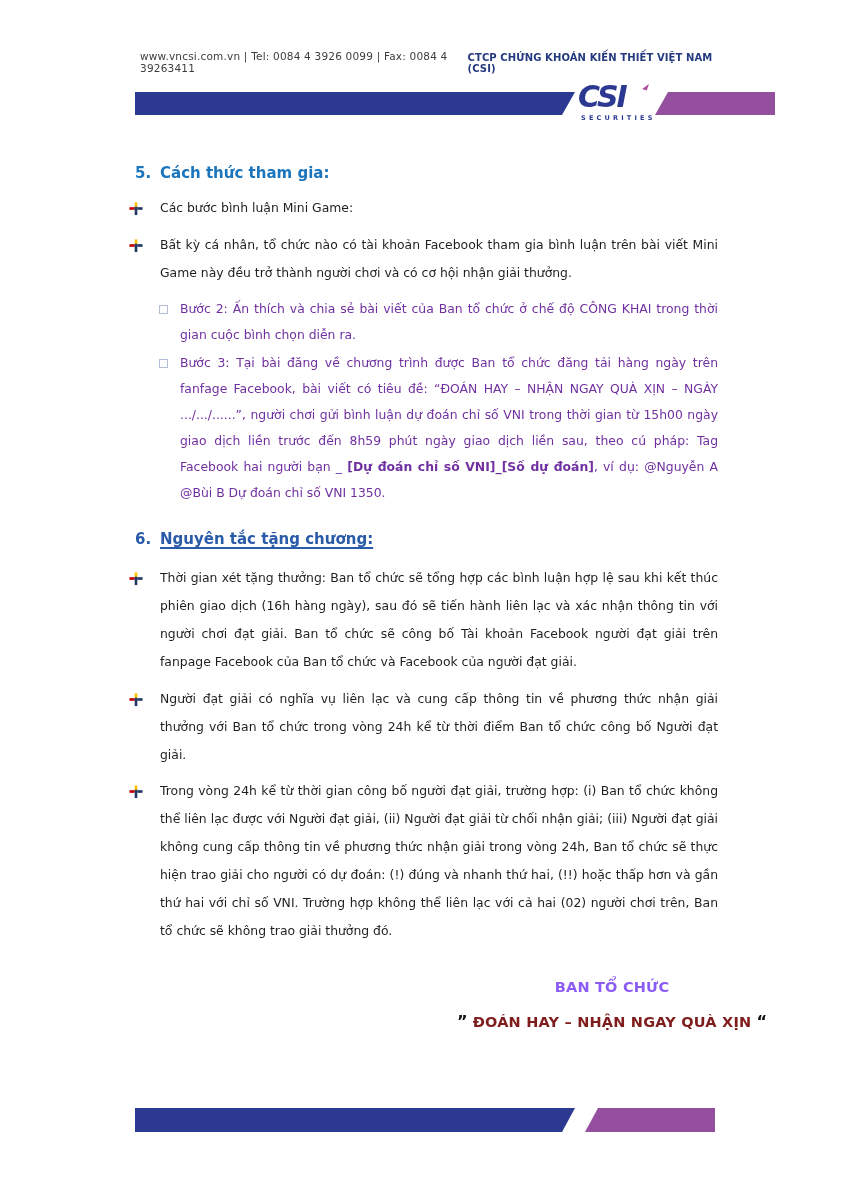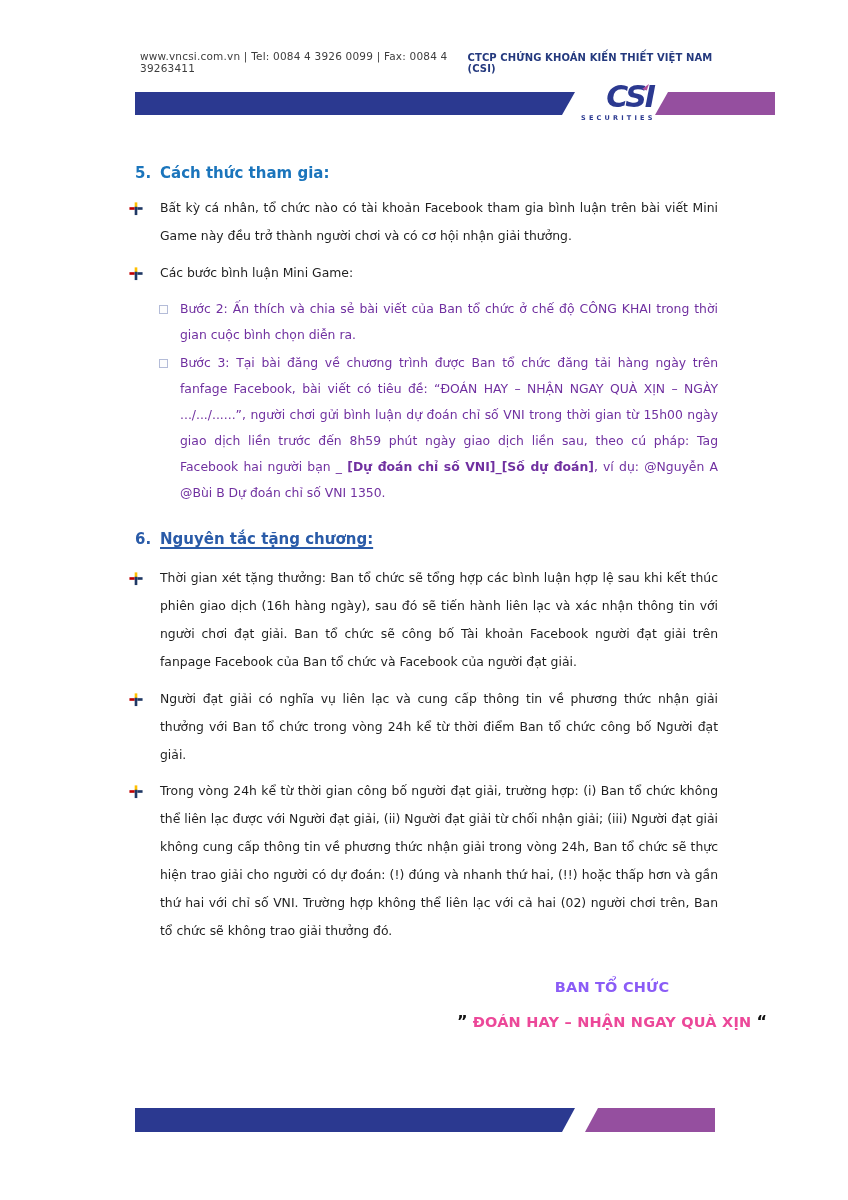--- a/index.html
+++ b/index.html
@@ -29,21 +29,21 @@
     position: absolute; left: 8px; top: 4px; width: 440px; height: 23px;
     background: #2b3990;
     clip-path: polygon(0 0, 100% 0, calc(100% - 13px) 100%, 0 100%);
   }
   .banner .bar-purple {
     position: absolute; left: 528px; top: 4px; width: 120px; height: 23px;
     background: #954f9f;
     clip-path: polygon(13px 0, 100% 0, 100% 100%, 0 100%);
   }
   .banner .logo {
-    position: absolute; left: 451px; top: -6px; width: 76px; text-align: right;
+    position: absolute; left: 451px; top: -6px; width: 76px; text-align: left;
   }
   .logo-csi {
     font-size: 30px; font-weight: bold; font-style: italic;
     color: #2b3990; letter-spacing: -2px; line-height: 30px;
     position: relative;
   }
   .logo-accent {
     position: absolute; right: 6px; top: 1px;
     width: 0; height: 0;
     border-left: 5px solid transparent;
@@ -80,21 +80,21 @@
   .sub-text {
     flex: 1; font-size: 12.4px; line-height: 2.1; text-align: justify; color: #7030a0;
   }
   .sub-text b { font-weight: bold; }
 
   
   .signature { margin-top: 34px; margin-left: 320px; width: 330px; text-align: center; }
   .sig-org { font-size: 14.5px; font-weight: bold; color: #8b5cf6; letter-spacing: 0.2px; }
   .sig-quote-line { margin-top: 17px; font-size: 14.5px; font-weight: bold; }
   .sig-qmark { color: #111111; font-size: 16px; }
-  .sig-slogan { color: #ec4899; letter-spacing: 0.2px; }
+  .sig-slogan { color: #7f1d1d; letter-spacing: 0.2px; }
 
   
   .footer-bars { position: absolute; left: 97px; right: 97px; top: 1108px; height: 24px; }
   .footer-bars .bar-blue {
     position: absolute; left: 8px; top: 0; width: 440px; height: 24px;
     background: #2b3990;
     clip-path: polygon(0 0, 100% 0, calc(100% - 13px) 100%, 0 100%);
   }
   .footer-bars .bar-purple {
     position: absolute; left: 458px; right: 6px; top: 0; height: 24px;
@@ -132,33 +132,33 @@
 
     <div class="bullet-row">
       <span class="bullet-icon">
         <svg viewBox="0 0 16 16">
           <rect x="6.5" y="1" width="3" height="6" fill="#ffc000"></rect>
           <rect x="0.5" y="6.5" width="6" height="3" fill="#c00000"></rect>
           <rect x="9.5" y="6.5" width="6" height="3" fill="#1f3864"></rect>
           <rect x="6.5" y="6" width="3" height="9.5" fill="#1f3864"></rect>
         </svg>
       </span>
+      <p class="bullet-text">Các bước bình luận Mini Game:</p>
+    </div>
+
+    <div class="bullet-row">
+      <span class="bullet-icon">
+        <svg viewBox="0 0 16 16">
+          <rect x="6.5" y="1" width="3" height="6" fill="#ffc000"></rect>
+          <rect x="0.5" y="6.5" width="6" height="3" fill="#c00000"></rect>
+          <rect x="9.5" y="6.5" width="6" height="3" fill="#1f3864"></rect>
+          <rect x="6.5" y="6" width="3" height="9.5" fill="#1f3864"></rect>
+        </svg>
+      </span>
       <p class="bullet-text">Bất kỳ cá nhân, tổ chức nào có tài khoản Facebook tham gia bình luận trên bài viết Mini Game này đều trở thành người chơi và có cơ hội nhận giải thưởng.</p>
-    </div>
-
-    <div class="bullet-row">
-      <span class="bullet-icon">
-        <svg viewBox="0 0 16 16">
-          <rect x="6.5" y="1" width="3" height="6" fill="#ffc000"></rect>
-          <rect x="0.5" y="6.5" width="6" height="3" fill="#c00000"></rect>
-          <rect x="9.5" y="6.5" width="6" height="3" fill="#1f3864"></rect>
-          <rect x="6.5" y="6" width="3" height="9.5" fill="#1f3864"></rect>
-        </svg>
-      </span>
-      <p class="bullet-text">Các bước bình luận Mini Game:</p>
     </div>
 
     <div class="sub-bullets">
       <div class="sub-row">
         <span class="checkbox"></span>
         <p class="sub-text">Bước 2: Ấn thích và chia sẻ bài viết của Ban tổ chức ở chế độ CÔNG KHAI trong thời gian cuộc bình chọn diễn ra.</p>
       </div>
       <div class="sub-row">
         <span class="checkbox"></span>
         <p class="sub-text"><span>Bước 3: Tại bài đăng về chương trình được Ban tổ chức đăng tải hàng ngày trên fanfage Facebook, bài viết có tiêu đề: “ĐOÁN HAY – NHẬN NGAY QUÀ XỊN – NGÀY .../.../......”, người chơi gửi bình luận dự đoán chỉ số VNI trong thời gian từ 15h00 ngày giao dịch liền trước đến 8h59 phút ngày giao dịch liền sau, theo cú pháp: Tag Facebook hai người bạn _ </span><b>[Dự đoán chỉ số VNI]_[Số dự đoán]</b><span>, ví dụ: @Nguyễn A @Bùi B Dự đoán chỉ số VNI 1350.</span></p>

